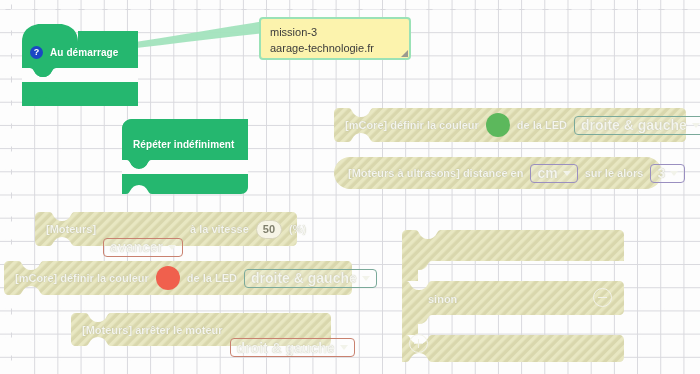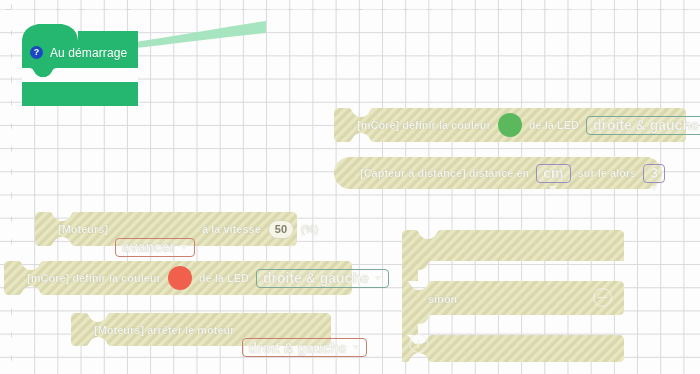--- a/index.html
+++ b/index.html
@@ -41,22 +41,22 @@
       repeating-linear-gradient(to bottom, #000 0 18px, transparent 18px 23.2px);
     mask-composite: intersect;
     -webkit-mask-position: 14.5px 12.5px;
     mask-position: 14.5px 12.5px;
   }
 
   .block-layer { position: absolute; inset: 0; }
 
   
   .blk-label {
-    font-size: 12px;
-    font-weight: normal;
+    font-size: 10px;
+    font-weight: bold;
     letter-spacing: .1px;
     white-space: nowrap;
   }
 
   
   .green-txt { color: #ffffff; text-shadow: 0 1px 0 rgba(0,0,0,.08); }
 
   .hat-block {
     position: absolute;
     left: 22px; top: 24px;
@@ -114,21 +114,20 @@
     border-left: 7px solid transparent;
     border-bottom: 7px solid #9a9a8f;
   }
 
   
   .ghost {
     position: absolute;
     display: flex;
     align-items: center;
     box-sizing: border-box;
-    padding-left: 12px;
   }
   .ghost-bg { position: absolute; left: 0; top: 0; pointer-events: none; }
   .ghost-content {
     position: relative;
     display: flex; align-items: center;
     gap: 7px;
     padding: 0 11px;
     height: 100%;
   }
   .ghost-txt {
@@ -153,21 +152,21 @@
     color: #f4f5ee;
     text-shadow: 0 0 1px rgba(120,120,90,.55);
   }
   .dd .caret {
     width: 0; height: 0;
     border-left: 4px solid transparent;
     border-right: 4px solid transparent;
     border-top: 5px solid #f2f3ea;
   }
   .dd.teal   { border: 1.5px solid #7aa99a; }
-  .dd.violet { border: 1.5px solid #9a8fc0; flex-direction: column; }
+  .dd.violet { border: 1.5px solid #9a8fc0; }
   .dd.red    { border: 1.5px solid #c9816f; margin-top: 36px; }
   .dd.orange { border: 1.5px solid #b98a4e; background: rgba(255,255,255,.10); }
 
   
   .num-oval {
     display: inline-flex; align-items: center; justify-content: center;
     min-width: 26px; height: 19px;
     padding: 0 6px;
     border-radius: 10px;
     background: #f6f4e6;
@@ -239,21 +238,43 @@
         <path d="M0,58 L116,58 L116,75 C116,79 114,82 110,82 L34,82
                  C32,82 31,81 30,79 C28,75 25,73 21,73 C17,73 14,75 12,79
                  C11,81 10,82 8,82 L0,82 Z" fill="#25b76f"></path>
       </svg>
       <div class="hat-row">
         <span class="help-dot">?</span>
         <span class="blk-label green-txt">Au démarrage</span>
       </div>
     </div>
 
-
+    <div class="callout">
+      <div class="callout-line">mission-3</div>
+      <div class="callout-line">aarage-technologie.fr</div>
+      <span class="callout-grip"></span>
+    </div>
+
+    <div class="repeat-block">
+      <svg width="126" height="76" viewBox="0 0 126 76">
+        <path d="M0,12 C0,5 4,1 11,1 L26,1 C28,1 29,2 30,4 C32,8 35,10 39,10
+                 C43,10 46,8 48,4 C49,2 50,1 52,1 L115,1 C122,1 126,5 126,12
+                 L126,42 L30,42 C28,42 27,43 26,45 C24,49 21,51 17,51
+                 C13,51 10,49 8,45 C7,43 6,42 4,42 L0,42 Z" fill="#25b76f"></path>
+        <path d="M0,42 L4,42 C6,42 7,43 8,45 C10,49 13,51 17,51 C21,51 24,49 26,45
+                 C27,43 28,42 30,42 L126,42 L126,58 L0,58 Z" fill="#fdfdfd"></path>
+        <path d="M0,12 C0,5 4,1 11,1 L126,1 L126,42 L0,42 Z" fill="#25b76f"></path>
+        <path d="M0,56 L126,56 L126,69 C126,73 123,76 119,76 L30,76
+                 C28,76 27,75 26,73 C24,69 21,67 17,67 C13,67 10,69 8,73
+                 C7,75 6,76 4,76 L0,76 Z" fill="#25b76f"></path>
+      </svg>
+      <div class="repeat-row">
+        <span class="blk-label green-txt">Répéter indéfiniment</span>
+      </div>
+    </div>
 
     <div class="ghost" style="left:334px; top:108px; width:352px; height:34px;">
       <svg class="ghost-bg" width="352" height="34" viewBox="0 0 352 34">
         <defs>
           <pattern id="hatchA" width="7" height="7" patternUnits="userSpaceOnUse" patternTransform="rotate(45)">
             <rect width="7" height="7" fill="#d9d7ad"></rect>
             <rect width="3.5" height="7" fill="#e8e7c2"></rect>
           </pattern>
         </defs>
         <path d="M0,5 C0,2 2,0 5,0 L14,0 C16,0 17,1 18,3 C20,7 23,9 27,9
@@ -277,21 +298,21 @@
       <svg class="ghost-bg" width="328" height="32" viewBox="0 0 328 32">
         <defs>
           <pattern id="hatchB" width="7" height="7" patternUnits="userSpaceOnUse" patternTransform="rotate(45)">
             <rect width="7" height="7" fill="#d9d7ad"></rect>
             <rect width="3.5" height="7" fill="#e8e7c2"></rect>
           </pattern>
         </defs>
         <rect x="0" y="0" width="328" height="32" rx="16" ry="16" fill="url(#hatchB)"></rect>
       </svg>
       <div class="ghost-content" style="padding:0 14px;">
-        <span class="ghost-txt">[Capteur à distance] distance en</span>
+        <span class="ghost-txt">[Moteurs à ultrasons] distance en</span>
         <span class="dd violet">
           <span class="lbl">cm</span>
           <span class="caret"></span>
         </span>
         <span class="ghost-txt">sur le alors</span>
         <span class="dd violet">
           <span class="lbl">3</span>
           <span class="caret"></span>
         </span>
       </div>

